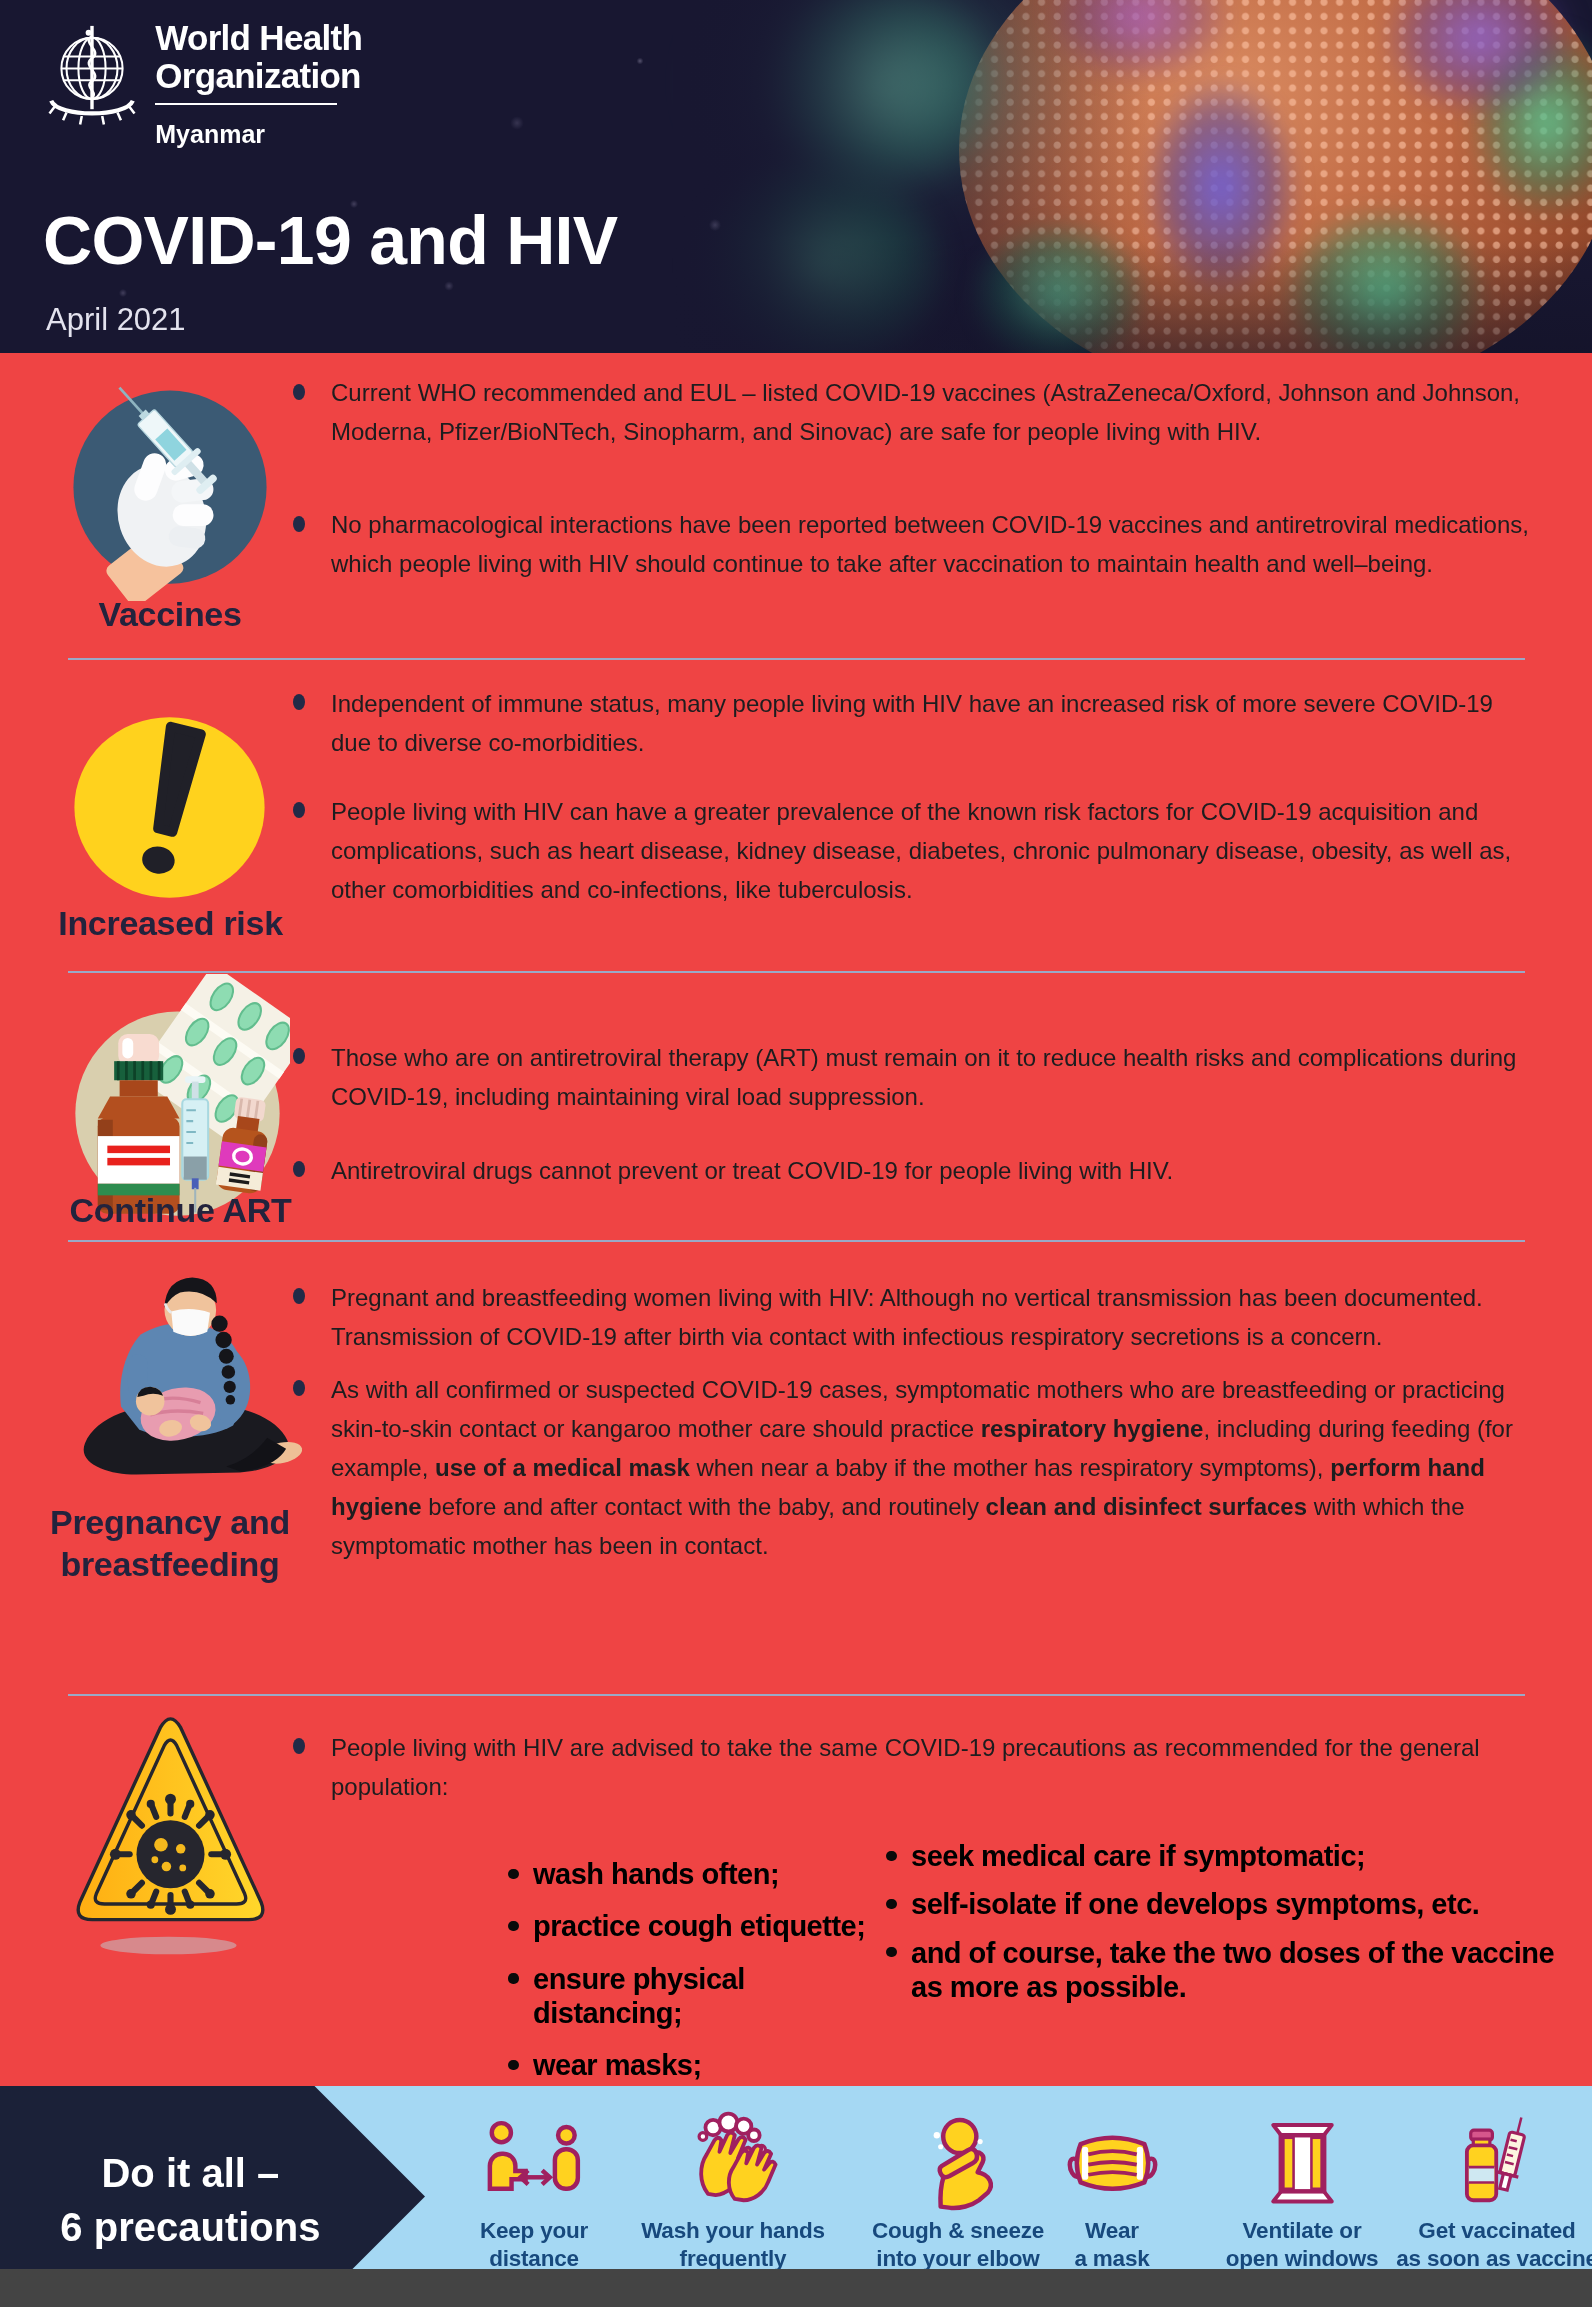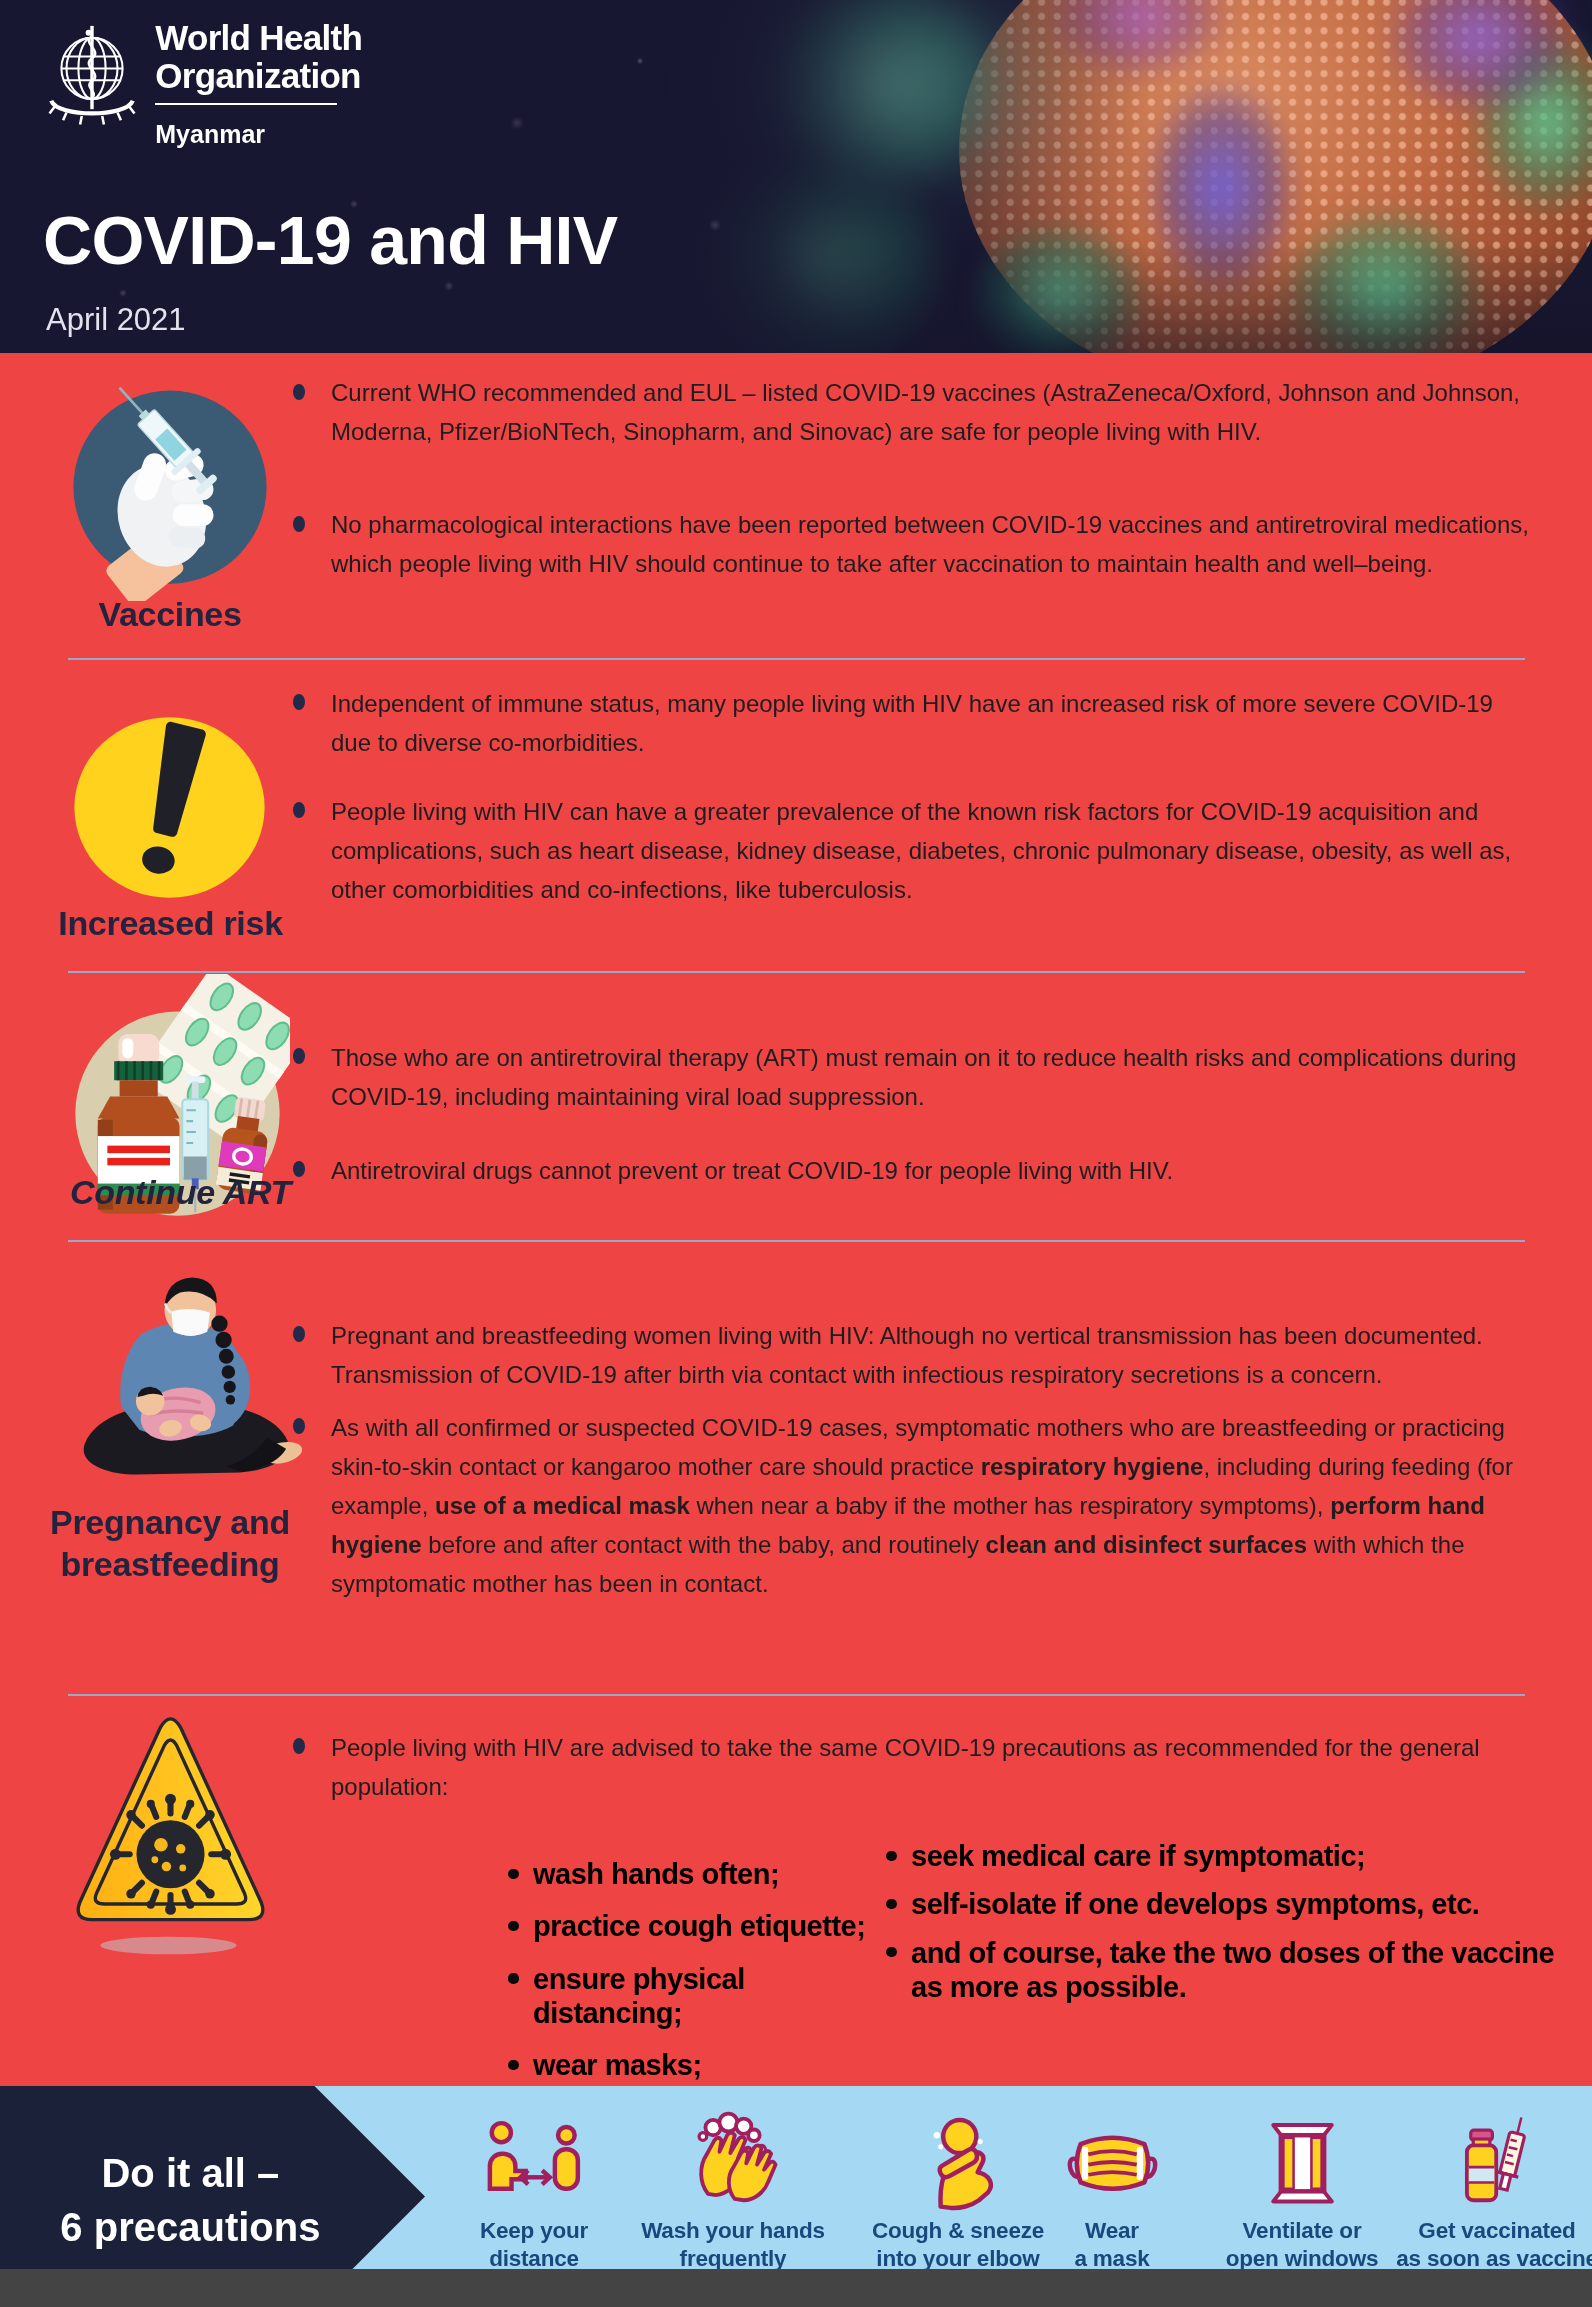--- a/index.html
+++ b/index.html
@@ -200,21 +200,21 @@
         <path d="M250,184 v28 M262,184 v28 M274,184 v28" stroke="#d9b8ac" stroke-width="4"></path>
         <rect x="248" y="210" width="32" height="20" fill="#a8471b"></rect>
         <rect x="230" y="228" width="66" height="92" rx="16" fill="#b5541d"></rect>
         <rect x="276" y="232" width="20" height="84" rx="10" fill="#93401a"></rect>
         <rect x="230" y="250" width="66" height="36" fill="#df3abc"></rect>
         <ellipse cx="263" cy="268" rx="13" ry="11" fill="none" stroke="#ffffff" stroke-width="5"></ellipse>
         <rect x="230" y="288" width="66" height="26" fill="#f5ecd8"></rect>
         <path d="M248,296 h30 M248,305 h30" stroke="#1c1c1c" stroke-width="5"></path>
       </g>
     </svg>
-    <div class="sec-label" style="left:51px;top:200px;width:259px;font-style:italic;">Continue ART</div>
+    <div class="sec-label" style="left:51px;top:218px;width:259px;">Continue ART</div>
     <ul class="bullets" style="top:67px;">
       <li style="margin-bottom:35px;">Those who are on antiretroviral therapy (ART) must remain on it to reduce health risks and complications during COVID-19, including maintaining viral load suppression.</li>
       <li>Antiretroviral drugs cannot prevent or treat COVID-19 for people living with HIV.</li>
     </ul>
   </div>
   <div class="divider" style="top:1240px;"></div>
 
   <div class="sec" style="top:1241px;height:454px;">
     <svg style="position:absolute;left:37px;top:27px;" width="293" height="231" viewBox="0 0 430 340">
       <path d="M70,258 C88,214 160,196 218,200 C292,196 352,218 368,254 C376,280 342,298 298,301 L145,304 C104,304 58,288 70,258 Z" fill="#1a1a20"></path>
@@ -236,21 +236,21 @@
       <path d="M197,64 Q226,56 254,66 L250,94 Q226,106 200,94 Z" fill="#fafafa"></path>
       <path d="M197,66 Q190,60 188,52" stroke="#e8e8e8" stroke-width="4" fill="none"></path>
       <ellipse cx="207" cy="215" rx="56" ry="38" fill="#e89cb0" transform="rotate(-14 207 215)"></ellipse>
       <path d="M170,196 Q200,186 240,198 M166,216 Q200,206 244,214" stroke="#d77f98" stroke-width="5" fill="none"></path>
       <circle cx="166" cy="196" r="21" fill="#f0c39c"></circle>
       <path d="M147,190 Q150,174 168,175 Q182,177 185,188 Q170,182 156,188 Z" fill="#15151a"></path>
       <ellipse cx="196" cy="236" rx="17" ry="12" fill="#f0c39c" transform="rotate(-10 196 236)"></ellipse>
       <ellipse cx="240" cy="228" rx="16" ry="12" fill="#f0c39c" transform="rotate(14 240 228)"></ellipse>
     </svg>
     <div class="sec-label" style="left:27px;top:260px;width:286px;">Pregnancy and breastfeeding</div>
-    <ul class="bullets" style="top:37px;margin-top:38px;">
+    <ul class="bullets" style="top:37px;">
       <li style="margin-bottom:13.6px;">Pregnant and breastfeeding women living with HIV: Although no vertical transmission has been documented. Transmission of COVID-19 after birth via contact with infectious respiratory secretions is a concern.</li>
       <li><span>As with all confirmed or suspected COVID-19 cases, symptomatic mothers who are breastfeeding or practicing skin-to-skin contact or kangaroo mother care should practice </span><span class="seg-b">respiratory hygiene</span><span>, including during feeding (for example, </span><span class="seg-b">use of a medical mask</span><span> when near a baby if the mother has respiratory symptoms), </span><span class="seg-b">perform hand hygiene</span><span> before and after contact with the baby, and routinely </span><span class="seg-b">clean and disinfect surfaces</span><span> with which the symptomatic mother has been in contact.</span></li>
     </ul>
   </div>
   <div class="divider" style="top:1694px;"></div>
 
   <div class="sec" style="top:1695px;height:391px;">
     <svg style="position:absolute;left:65px;top:8.2px;" width="211" height="259" viewBox="0 0 310 380">
       <defs>
         <linearGradient id="tg" x1="0" y1="0" x2="1" y2="0">

